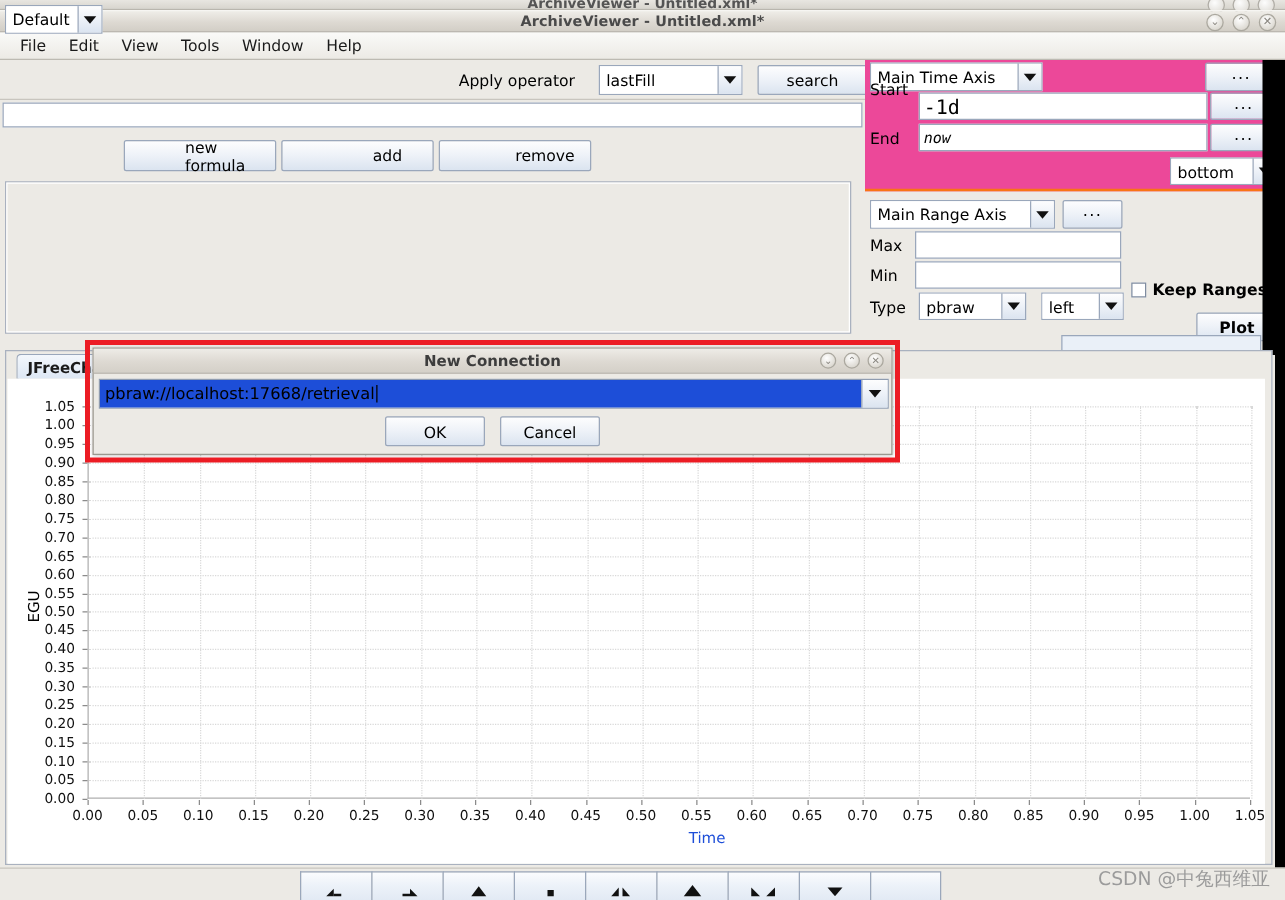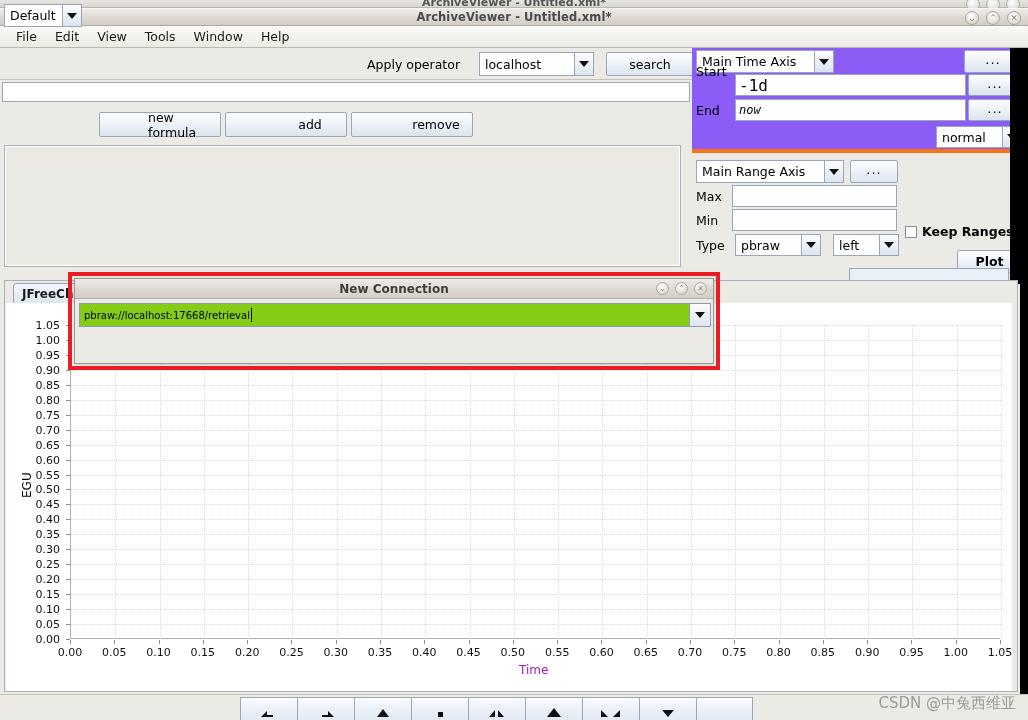--- a/index.html
+++ b/index.html
@@ -144,21 +144,21 @@
   }
   .list-panel-inner { width: 100%; height: 100%; border: 1px solid #ffffff; }
 
   
   .right-panel {
     position: absolute; left: 692px; top: 48px; width: 336px; height: 210px;
     background: #eceae5;
   }
   .time-axis-group {
     position: absolute; left: 0px; top: 0px; width: 330px; height: 105px;
-    background: #8b5cf6; border-bottom: 4px solid #f97316;
+    background: #ec4899; border-bottom: 2px solid #f97316;
   }
   .range-axis-group {
     position: absolute; left: 0px; top: 110px; width: 330px; height: 100px;
     background: #eceae5;
   }
   .dots-btn { font-size: 13px; letter-spacing: 1px; padding-bottom: 4px; }
 
   
   .progressbar {
     position: absolute; left: 849px; top: 268px; width: 160px; height: 16px;
@@ -207,21 +207,21 @@
     border-bottom: 1px solid #b0b0b0;
   }
   .ylabel {
     position: absolute;
     font-size: 12px; color: #000;
     transform: rotate(-90deg);
     transform-origin: 0 0;
     white-space: nowrap;
   }
   .xlabel {
-    position: absolute; font-size: 12px; color: #a21caf; white-space: nowrap;
+    position: absolute; font-size: 12px; color: #1d4ed8; white-space: nowrap; margin-left: 32px;
   }
   .ytick {
     position: absolute; right: 0; font-size: 11px; color: #111;
     text-align: right; white-space: nowrap; transform: translateY(-50%);
   }
   .xtick {
     position: absolute; top: 0; font-size: 11px; color: #111;
     white-space: nowrap; transform: translateX(-50%);
   }
   .gridline-h {
@@ -293,22 +293,22 @@
     background: radial-gradient(circle at 40% 32%, #ffffff, #dedbd4 70%, #cfccc4);
     border: 1px solid #aba89f;
     display: flex; align-items: center; justify-content: center;
     color: #8a8780; font-size: 8px; line-height: 1;
   }
   .dlg-combo {
     position: absolute; left: 4px; top: 24px; width: 632px; height: 24px;
     display: flex; border: 1px solid #8f9cb0; background: #fff;
   }
   .dlg-combo .val {
-    flex: 1; background: #84cc16; display: flex; align-items: center;
-    padding: 0 4px; font-size: 10px;
+    flex: 1; background: #1d4ed8; display: flex; align-items: center;
+    padding: 0 4px; font-size: 13px;
     font-family: "DejaVu Sans", "Liberation Sans", sans-serif;
   }
   .caret {
     display: inline-block; width: 1px; height: 14px;
     background: #000; margin-left: 1px;
   }
   .dlg-combo .arrow {
     width: 21px;
     background: linear-gradient(#fdfdfe, #eef2f8 48%, #dbe4f0);
     border-left: 1px solid #8f9cb0;
@@ -362,21 +362,21 @@
   <div class="swing-combo default-combo">
     <div class="val">Default</div>
     <div class="arrow">
         <span class="tri-down"></span>
       </div>
   </div>
 
   <div class="label-txt apply-op-label">Apply operator</div>
 
   <div class="swing-combo lastfill-combo">
-    <div class="val">localhost</div>
+    <div class="val">lastFill</div>
     <div class="arrow">
         <span class="tri-down"></span>
       </div>
   </div>
 
   <div class="swing-btn search-btn">search</div>
 
   <div class="swing-field wide-field" placeholder=""></div>
 
   <div class="formula-row">
@@ -402,21 +402,21 @@
 
       <div class="label-txt" style="position:absolute;left:4px;top:16px;">Start</div>
       <div class="swing-field" style="position:absolute;left:43px;top:26px;width:231px;height:22px;font-family:'DejaVu Sans Mono', monospace;font-size:16px;">-1d</div>
       <div class="swing-btn dots-btn" style="position:absolute;left:276px;top:26px;width:54px;height:22px;">...</div>
 
       <div class="label-txt" style="position:absolute;left:4px;top:55px;">End</div>
       <div class="swing-field" style="position:absolute;left:43px;top:51px;width:231px;height:22px;font-family:'DejaVu Sans Mono', monospace;font-size:12px;font-style:italic;">now</div>
       <div class="swing-btn dots-btn" style="position:absolute;left:276px;top:51px;width:54px;height:22px;">...</div>
 
       <div class="swing-combo" style="position:absolute;left:244px;top:78px;width:86px;height:22px;">
-        <div class="val">normal</div>
+        <div class="val">bottom</div>
         <div class="arrow">
             <span class="tri-down"></span>
           </div>
       </div>
     </div>
 
     <div class="range-axis-group">
       <div class="swing-combo" style="position:absolute;left:4px;top:2px;width:148px;height:23px;">
         <div class="val">Main Range Axis</div>
         <div class="arrow">
@@ -673,17 +673,21 @@
     </div>
     <div class="dlg-combo">
       <div class="val">
           <span>pbraw://localhost:17668/retrieval</span>
           <span class="caret"></span>
         </div>
       <div class="arrow">
           <span class="tri-down"></span>
         </div>
     </div>
+    <div class="dlg-buttons">
+      <div class="swing-btn dlg-btn">OK</div>
+      <div class="swing-btn dlg-btn">Cancel</div>
+    </div>
   </div>
 
   <div class="red-box"></div>
 
 </div>
 
 </body></html>

